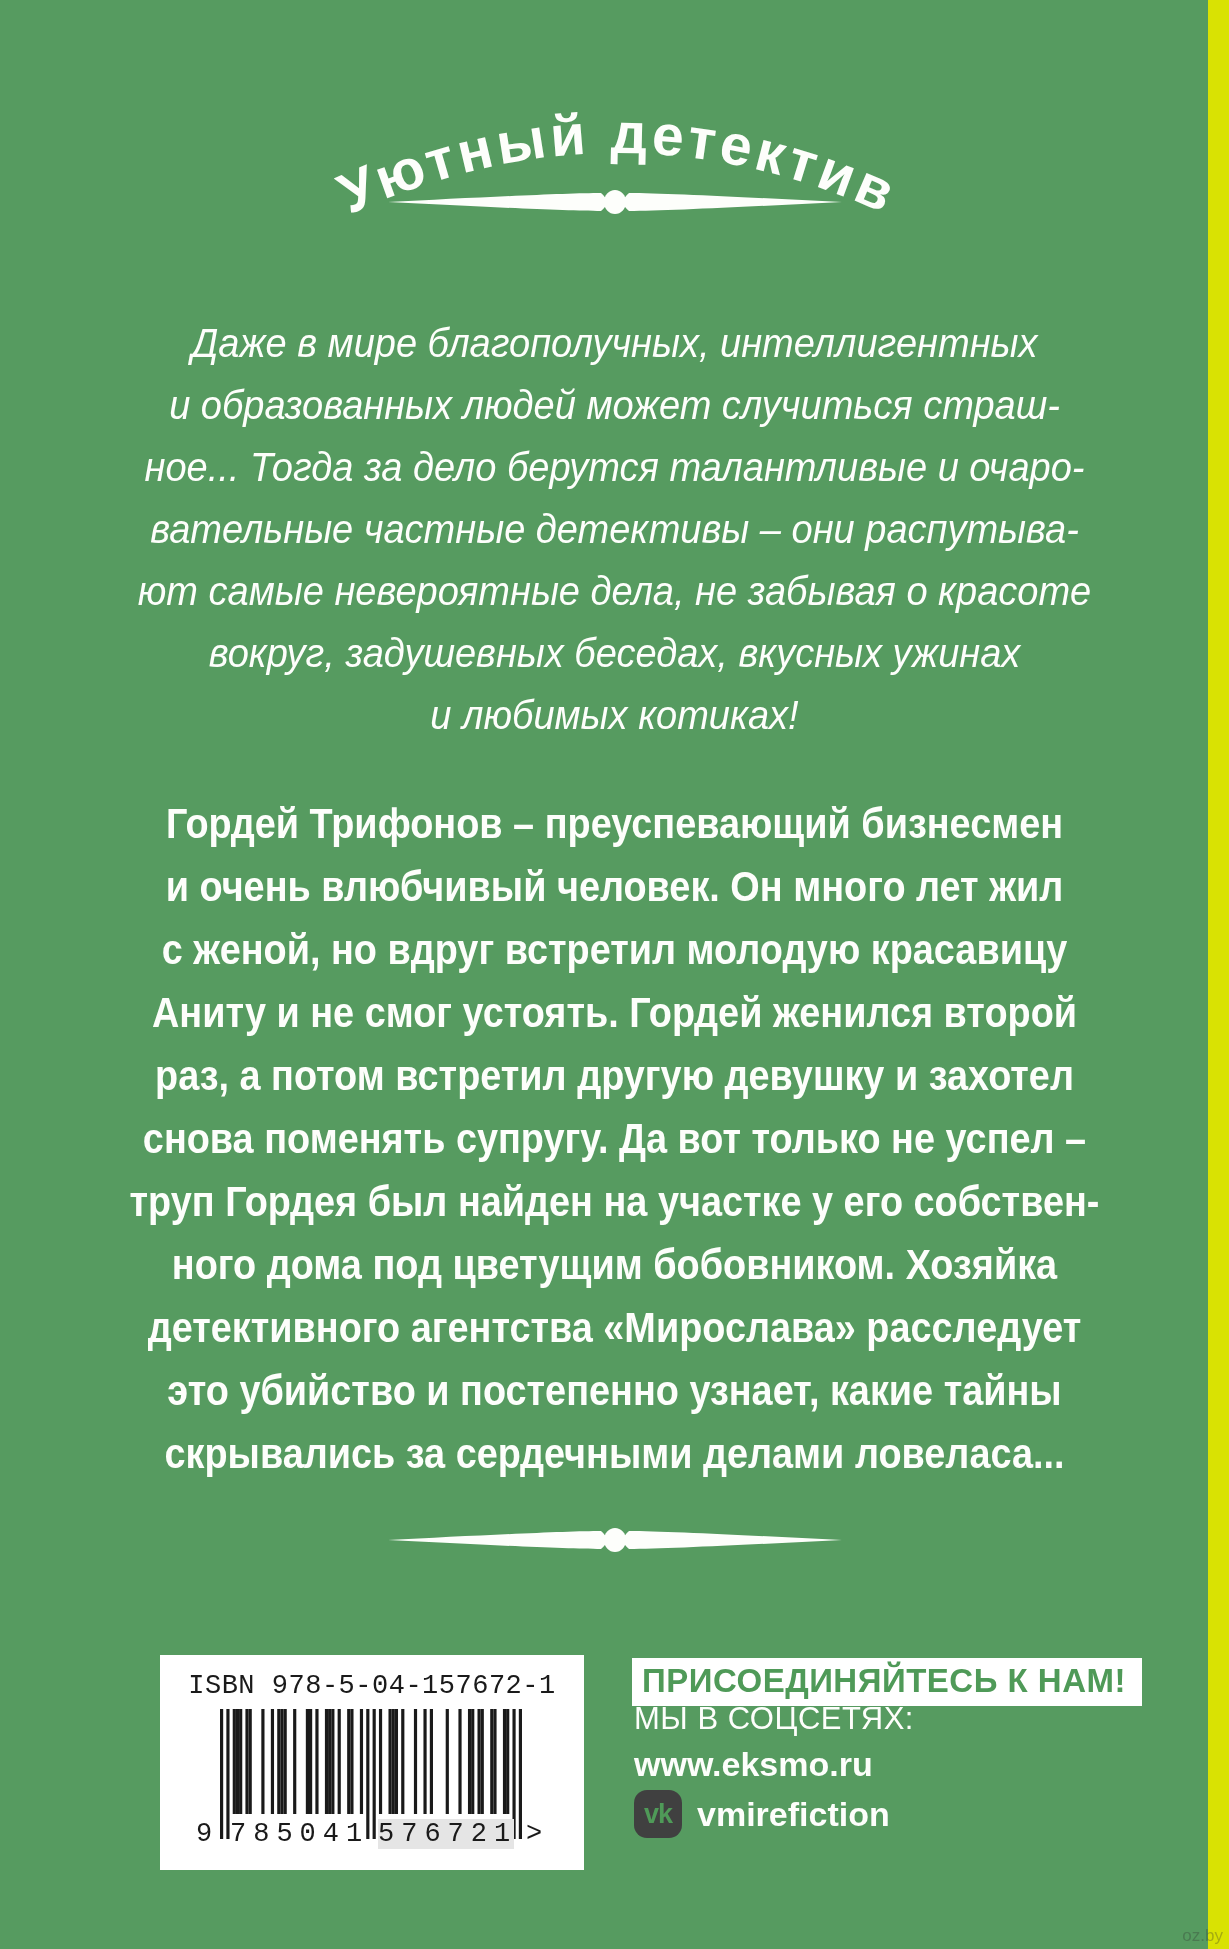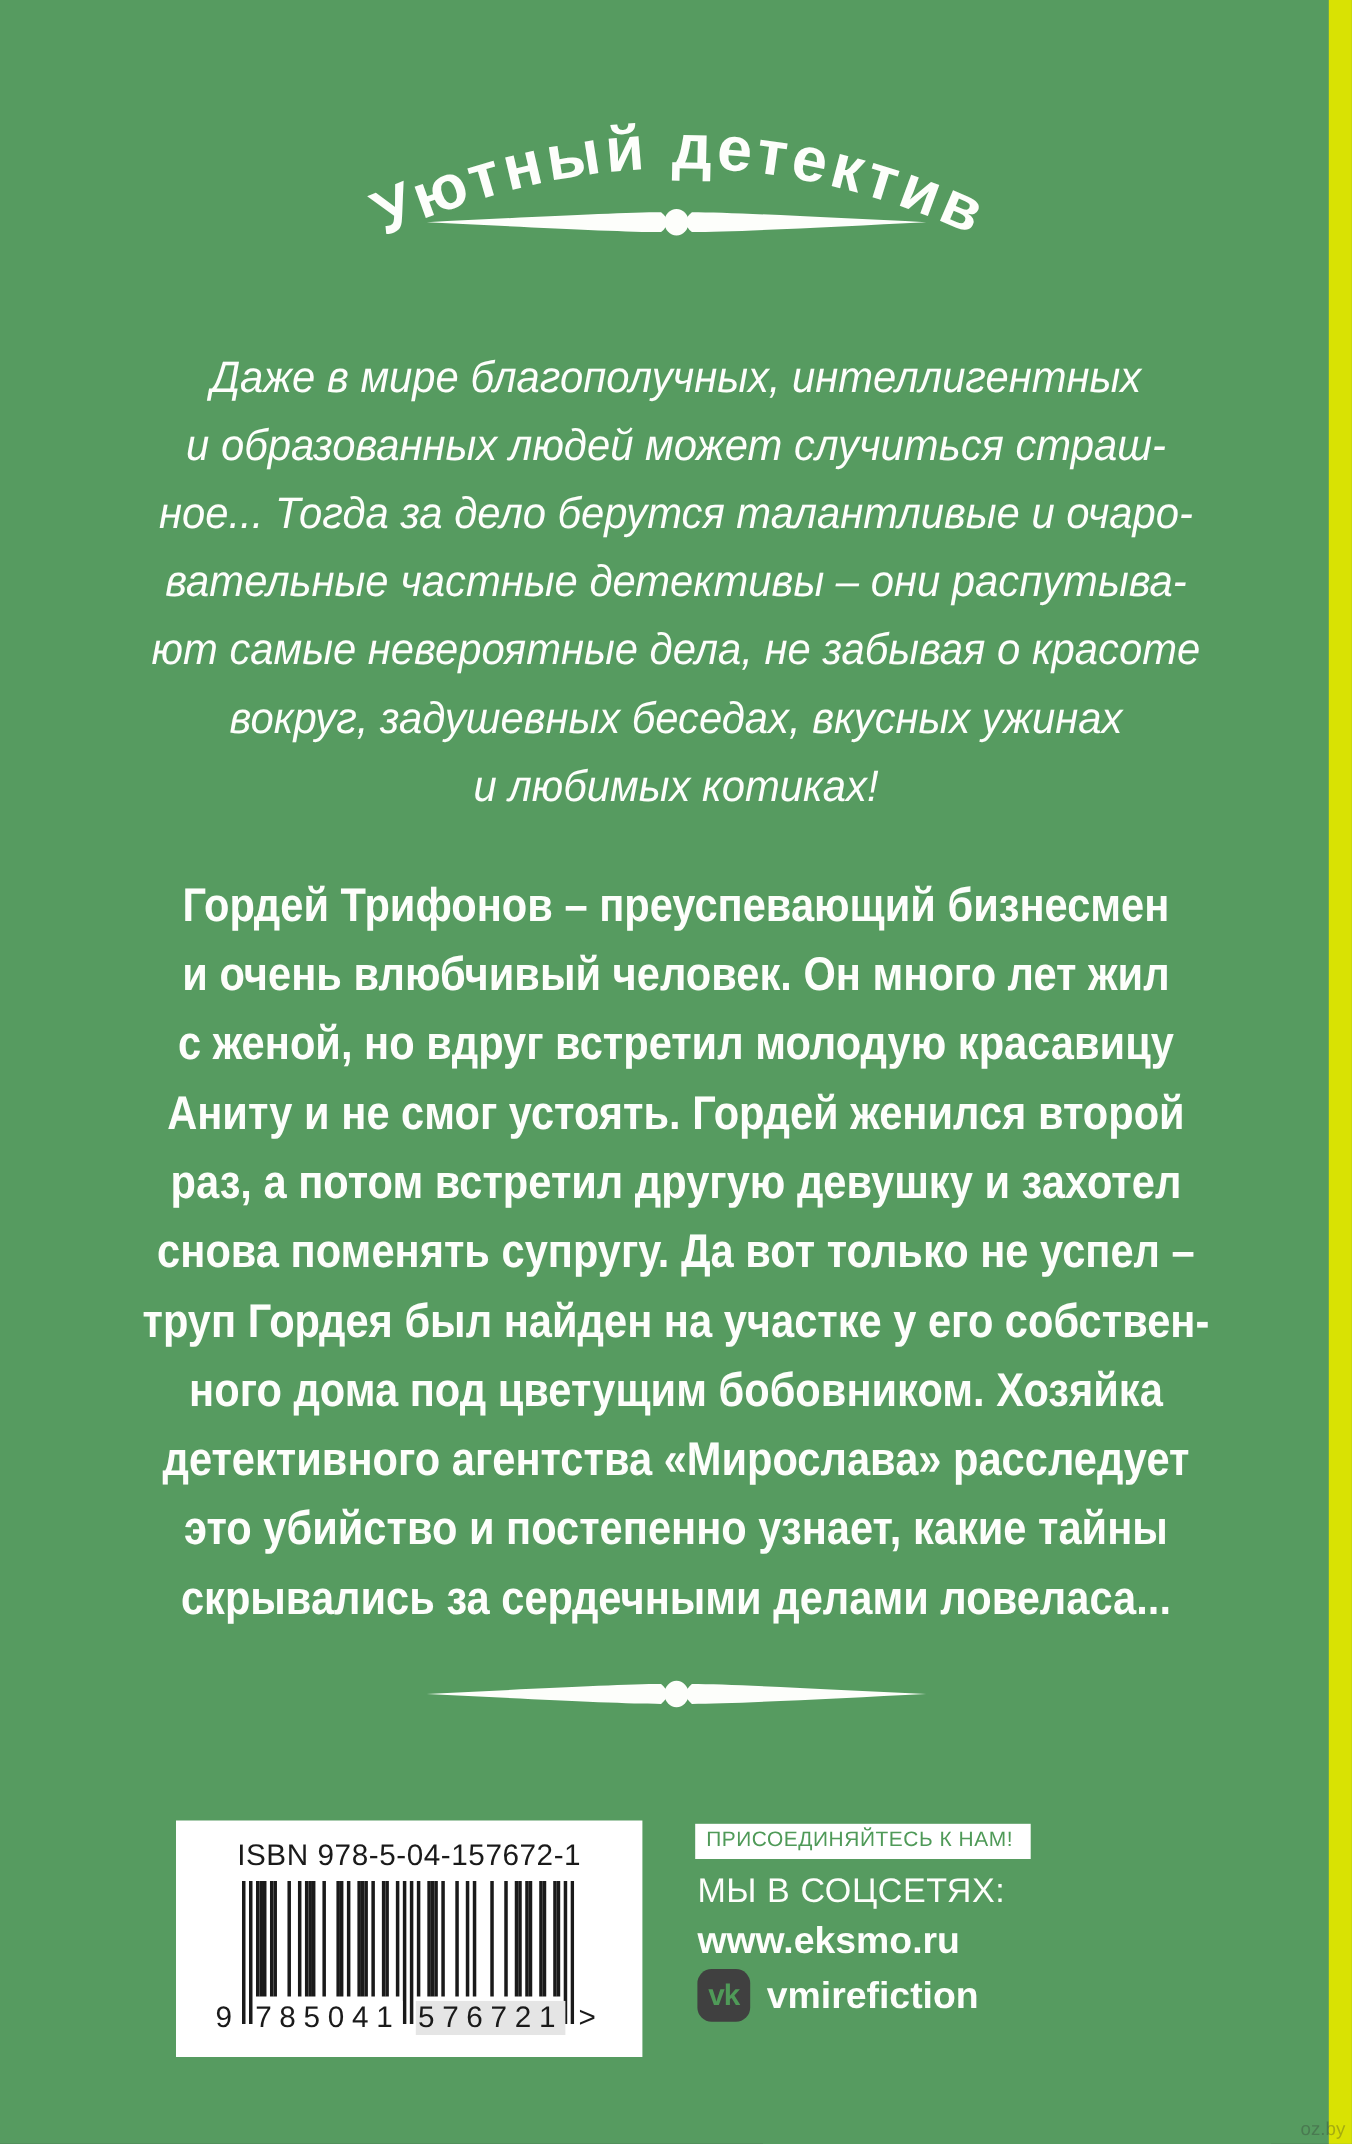--- a/index.html
+++ b/index.html
@@ -25,35 +25,35 @@
   .annotation { position:absolute; top:312px; left:0; width:1229px; text-align:center;
                 color:#fdfefb; font-style:italic; font-weight:500; font-size:40px; }
   .annotation .line { height:62px; line-height:62px; transform:scaleX(0.95); transform-origin:center; white-space:nowrap; }
 
   
   .synopsis { position:absolute; top:792px; left:0; width:1229px; text-align:center;
               color:#fdfefb; font-weight:700; font-size:43px; }
   .synopsis .line { height:63px; line-height:63px; transform:scaleX(0.88); transform-origin:center; white-space:nowrap; }
 
   
-  .barcode-box { position:absolute; left:160px; top:1655px; width:424px; height:215px; background:#ffffff; }
+  .barcode-box { position:absolute; left:160px; top:1655px; width:424px; height:215px; background:#ffffff;font-family:Liberation Mono, monospace; }
   .isbn-label { margin-top:16px; text-align:center; color:#1a1a1a; font-size:27px; letter-spacing:0.5px; }
   .bars-wrap { position:relative; width:352px; margin:8px auto 0; height:146px; }
   .bars-wrap svg { position:absolute; left:24px; top:0; width:302px; height:138px; }
   .bc-digits { position:absolute; left:0; bottom:6px; width:100%; height:30px;
                color:#1a1a1a; font-size:27px; }
   .bc-digits span { position:absolute; bottom:0; }
   .bc-d9   { left:0; }
   .bc-g1   { left:34px;  width:136px; text-align:center; letter-spacing:7px; background:#fff; }
   .bc-g2   { left:182px; width:136px; text-align:center; letter-spacing:7px; background:#e5e5e5; }
   .bc-dend { left:330px; }
 
   
   .join-banner { position:absolute; left:632px; top:1658px; background:#ffffff;
-                 font-weight:400; font-size:19px; padding:4px 16px 6px 10px; letter-spacing:0.5px; }
+                 font-weight:700; font-size:33px; padding:4px 16px 6px 10px; letter-spacing:0.5px; }
   .soc-networks { position:absolute; left:634px; top:1701px; color:#fdfefb; font-weight:400; font-size:31px; letter-spacing:0.5px; }
   .soc-site     { position:absolute; left:634px; top:1745px; color:#fdfefb; font-weight:700; font-size:34px; }
   .vk-row { position:absolute; left:634px; top:1790px; display:flex; align-items:center; gap:15px; }
   .vk-icon { width:48px; height:48px; background:#404040; border-radius:13px;
              display:flex; align-items:center; justify-content:center;
              font-weight:700; font-size:27px; letter-spacing:-1px; }
   .vk-handle { color:#fdfefb; font-weight:700; font-size:34px; }
 
   .watermark { position:absolute; right:6px; bottom:3px; font-size:17px; color:rgba(45,45,45,0.30); }
 </style>

